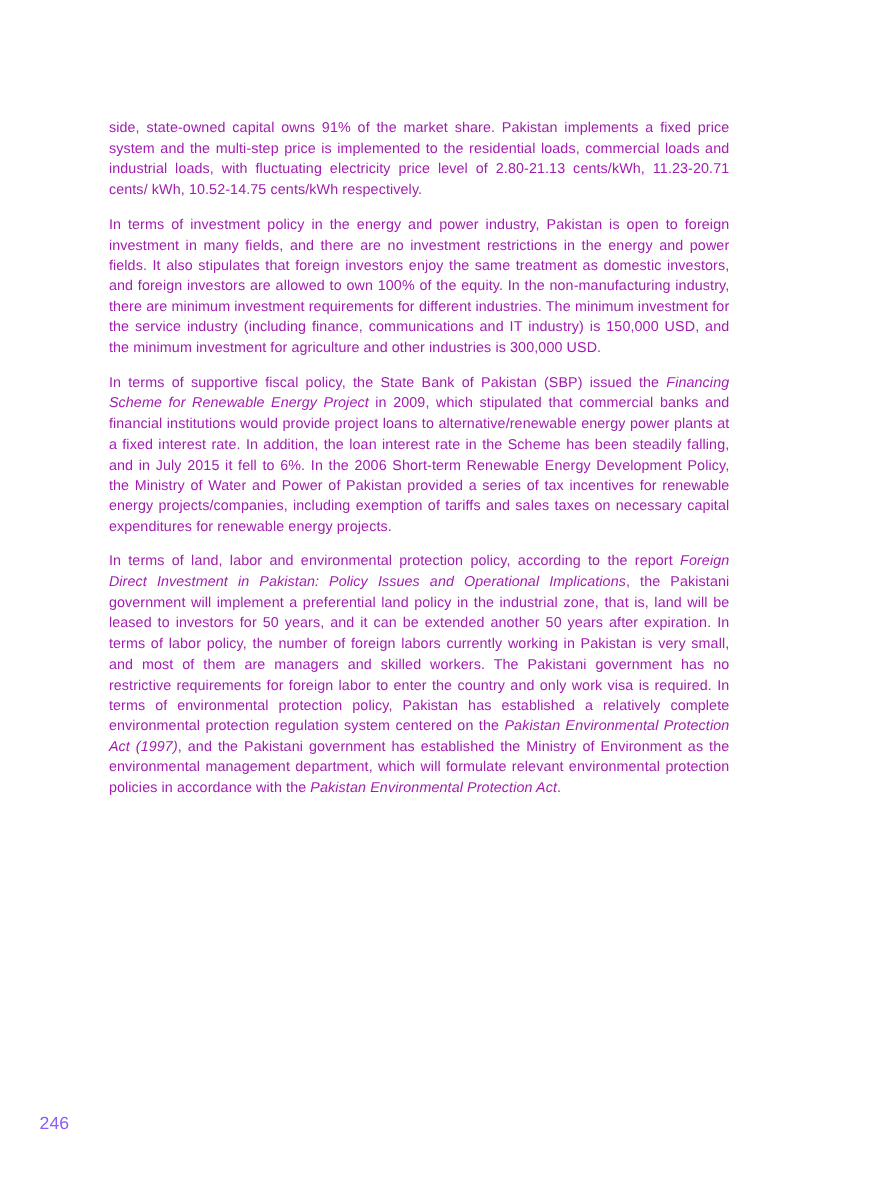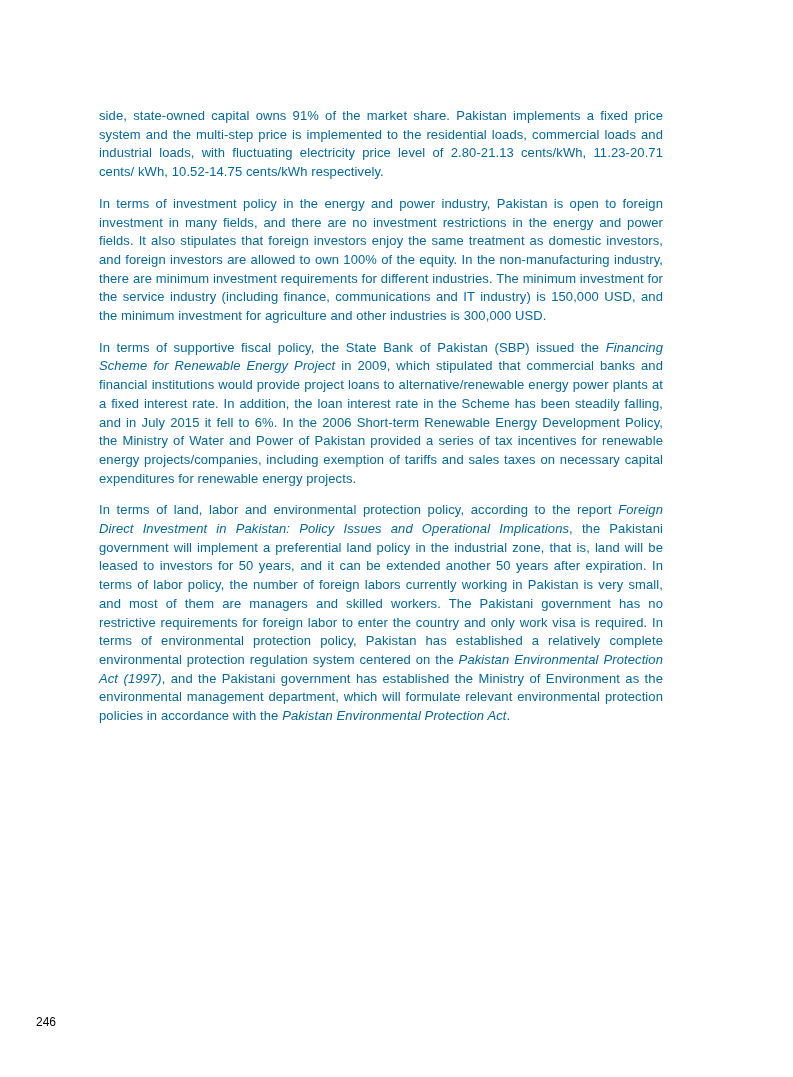--- a/index.html
+++ b/index.html
@@ -16,38 +16,38 @@
     font-family: "Liberation Sans", sans-serif;
   }
   .text-block {
     position: absolute;
     left: 99px;
     top: 107px;
     width: 564px;
     font-size: 13px;
     line-height: 18.7px;
     letter-spacing: 0.1px;
-    color: #0369a1;
+    color: #a21caf;
     text-align: justify;
   }
   .text-block p {
     margin: 0 0 13px 0;
   }
   .text-block p:last-child {
     margin-bottom: 4px;
   }
   .b { font-weight: normal; }
   .i { font-style: italic; }
   .page-number {
     position: absolute;
     left: 36px;
     top: 1014px;
-    font-size: 12px;
+    font-size: 16px;
     line-height: 16px;
-    color: #000000;
+    color: #8b5cf6;
   }
 </style>
 </head>
 <body>
 
 <div class="page">
 
   <div class="text-block">
 
     <p><span>side, state-owned capital owns 91% of the market share. Pakistan implements a fixed price system and the multi-step price is implemented to the residential loads, commercial loads and industrial loads, with fluctuating electricity price level of 2.80-21.13 cents/kWh, 11.23-20.71 cents/ kWh, 10.52-14.75 cents/kWh respectively.</span></p>

